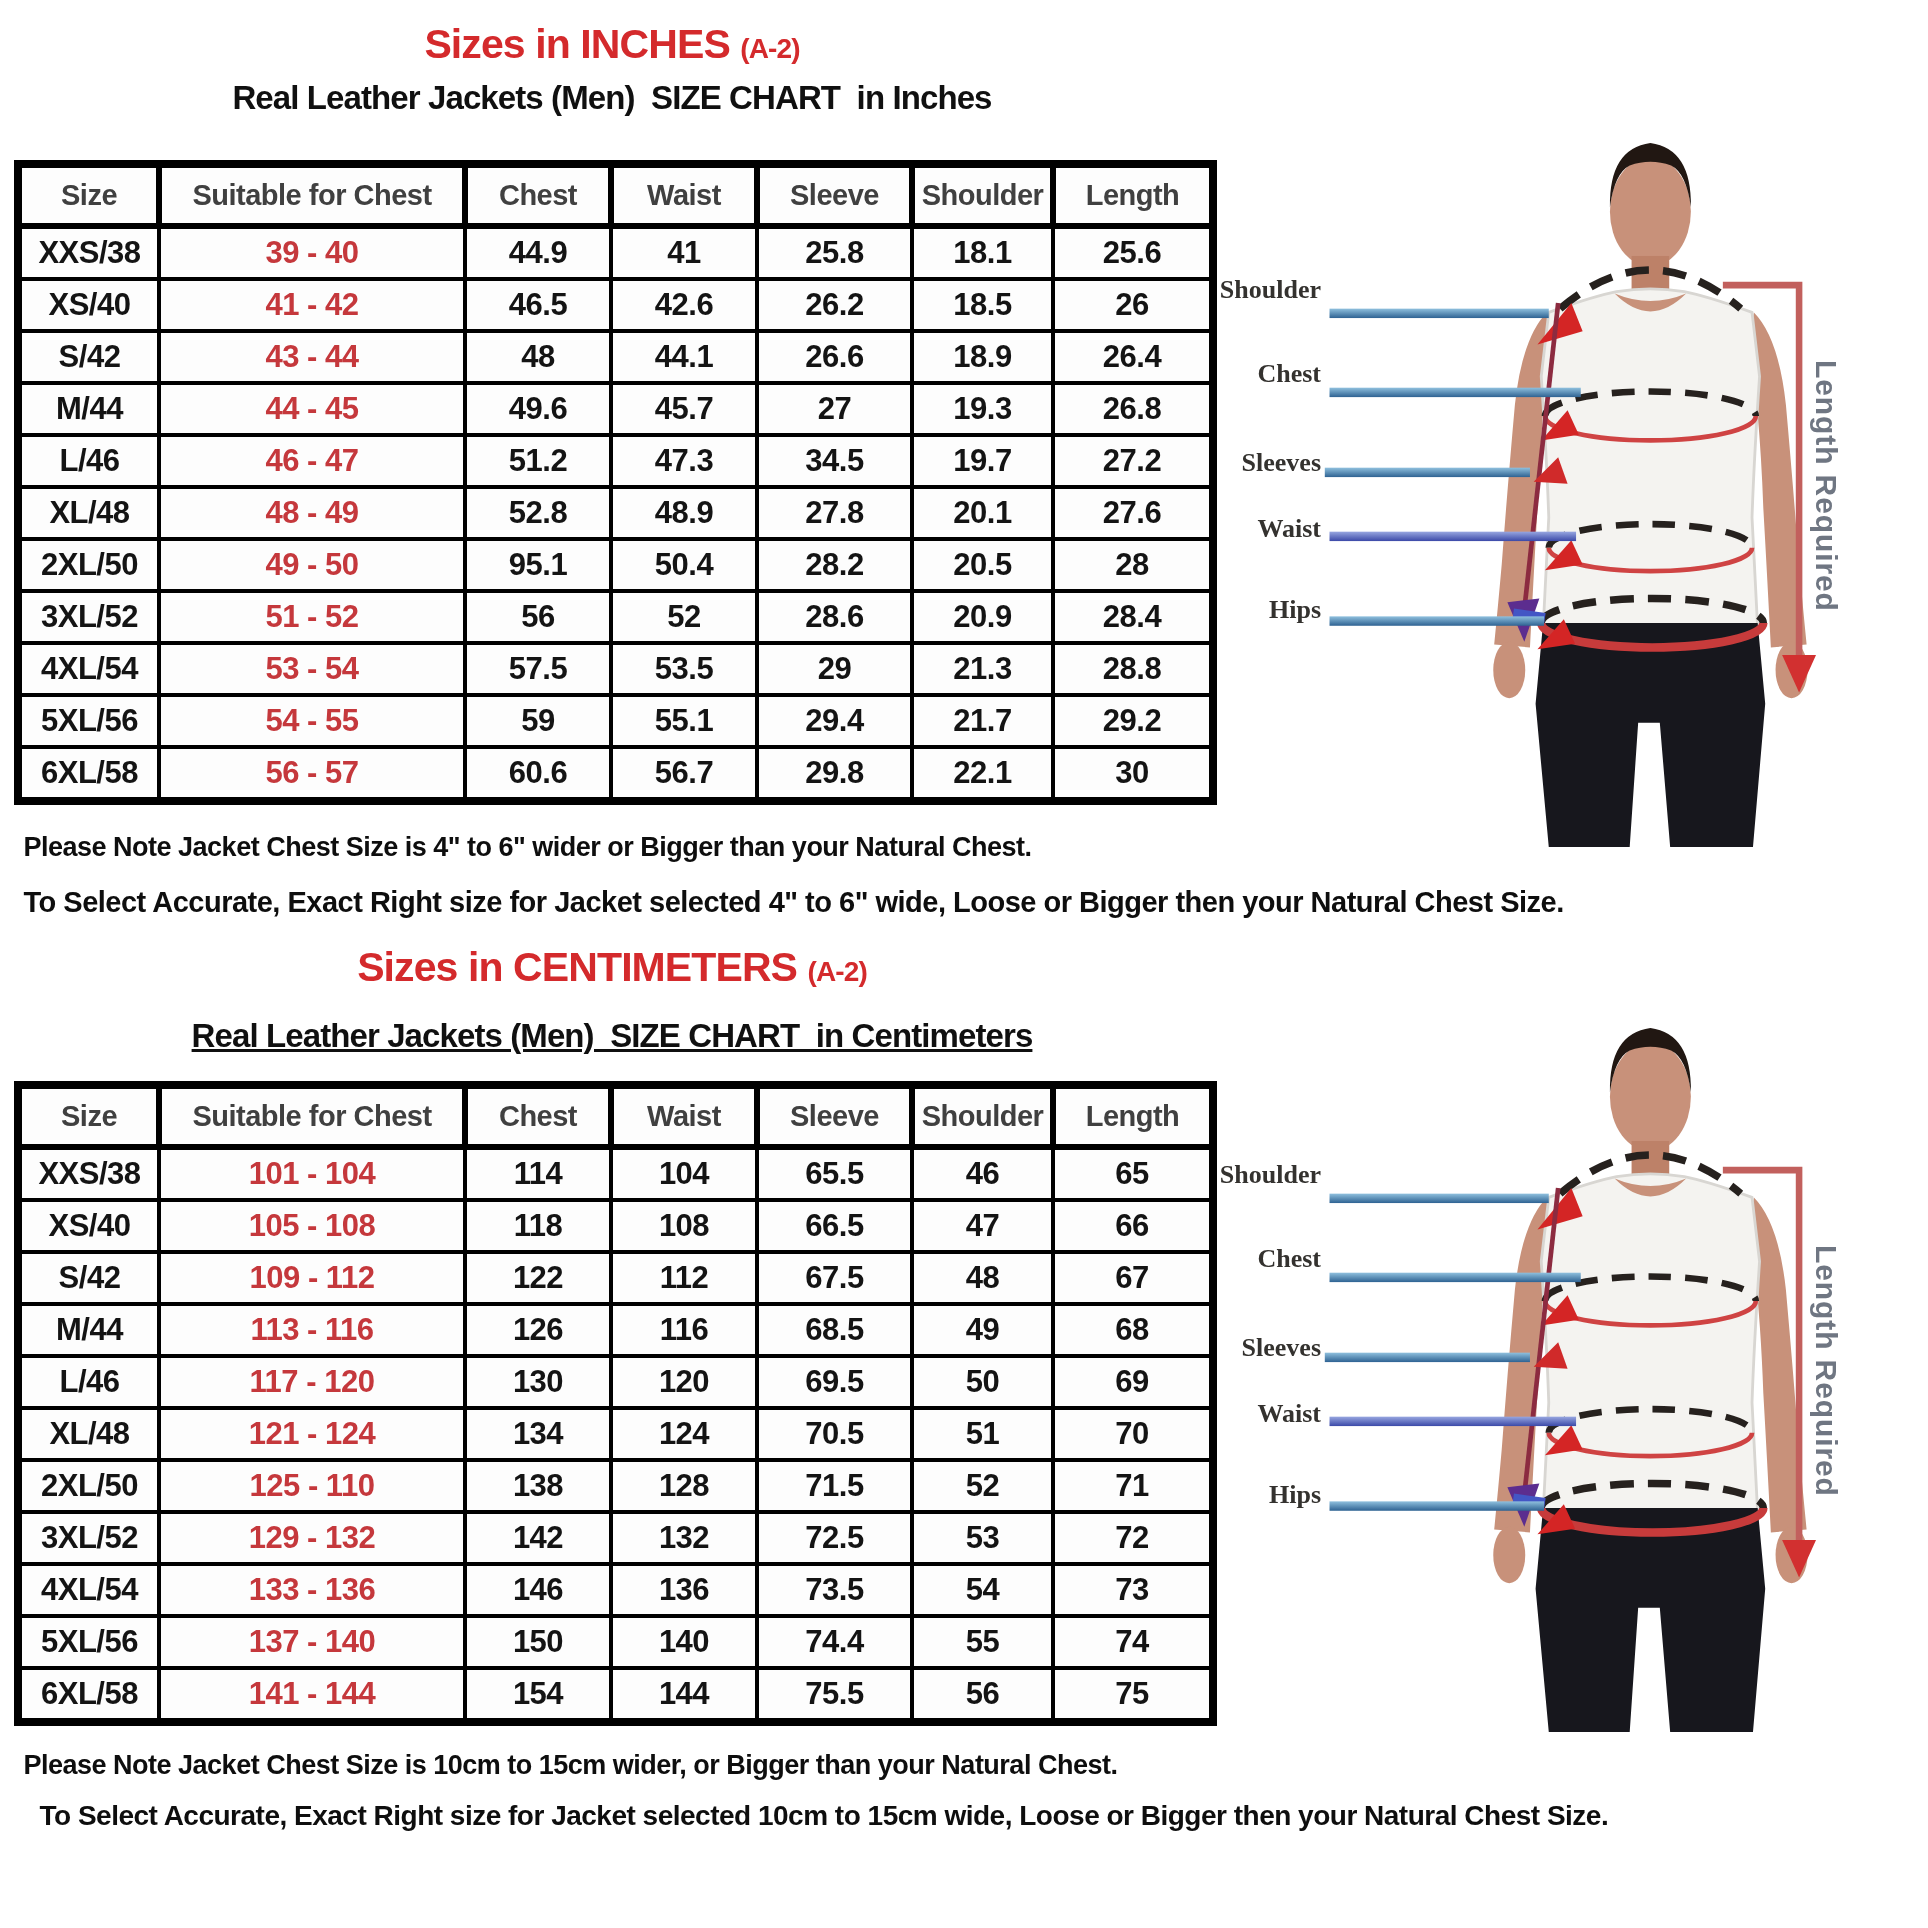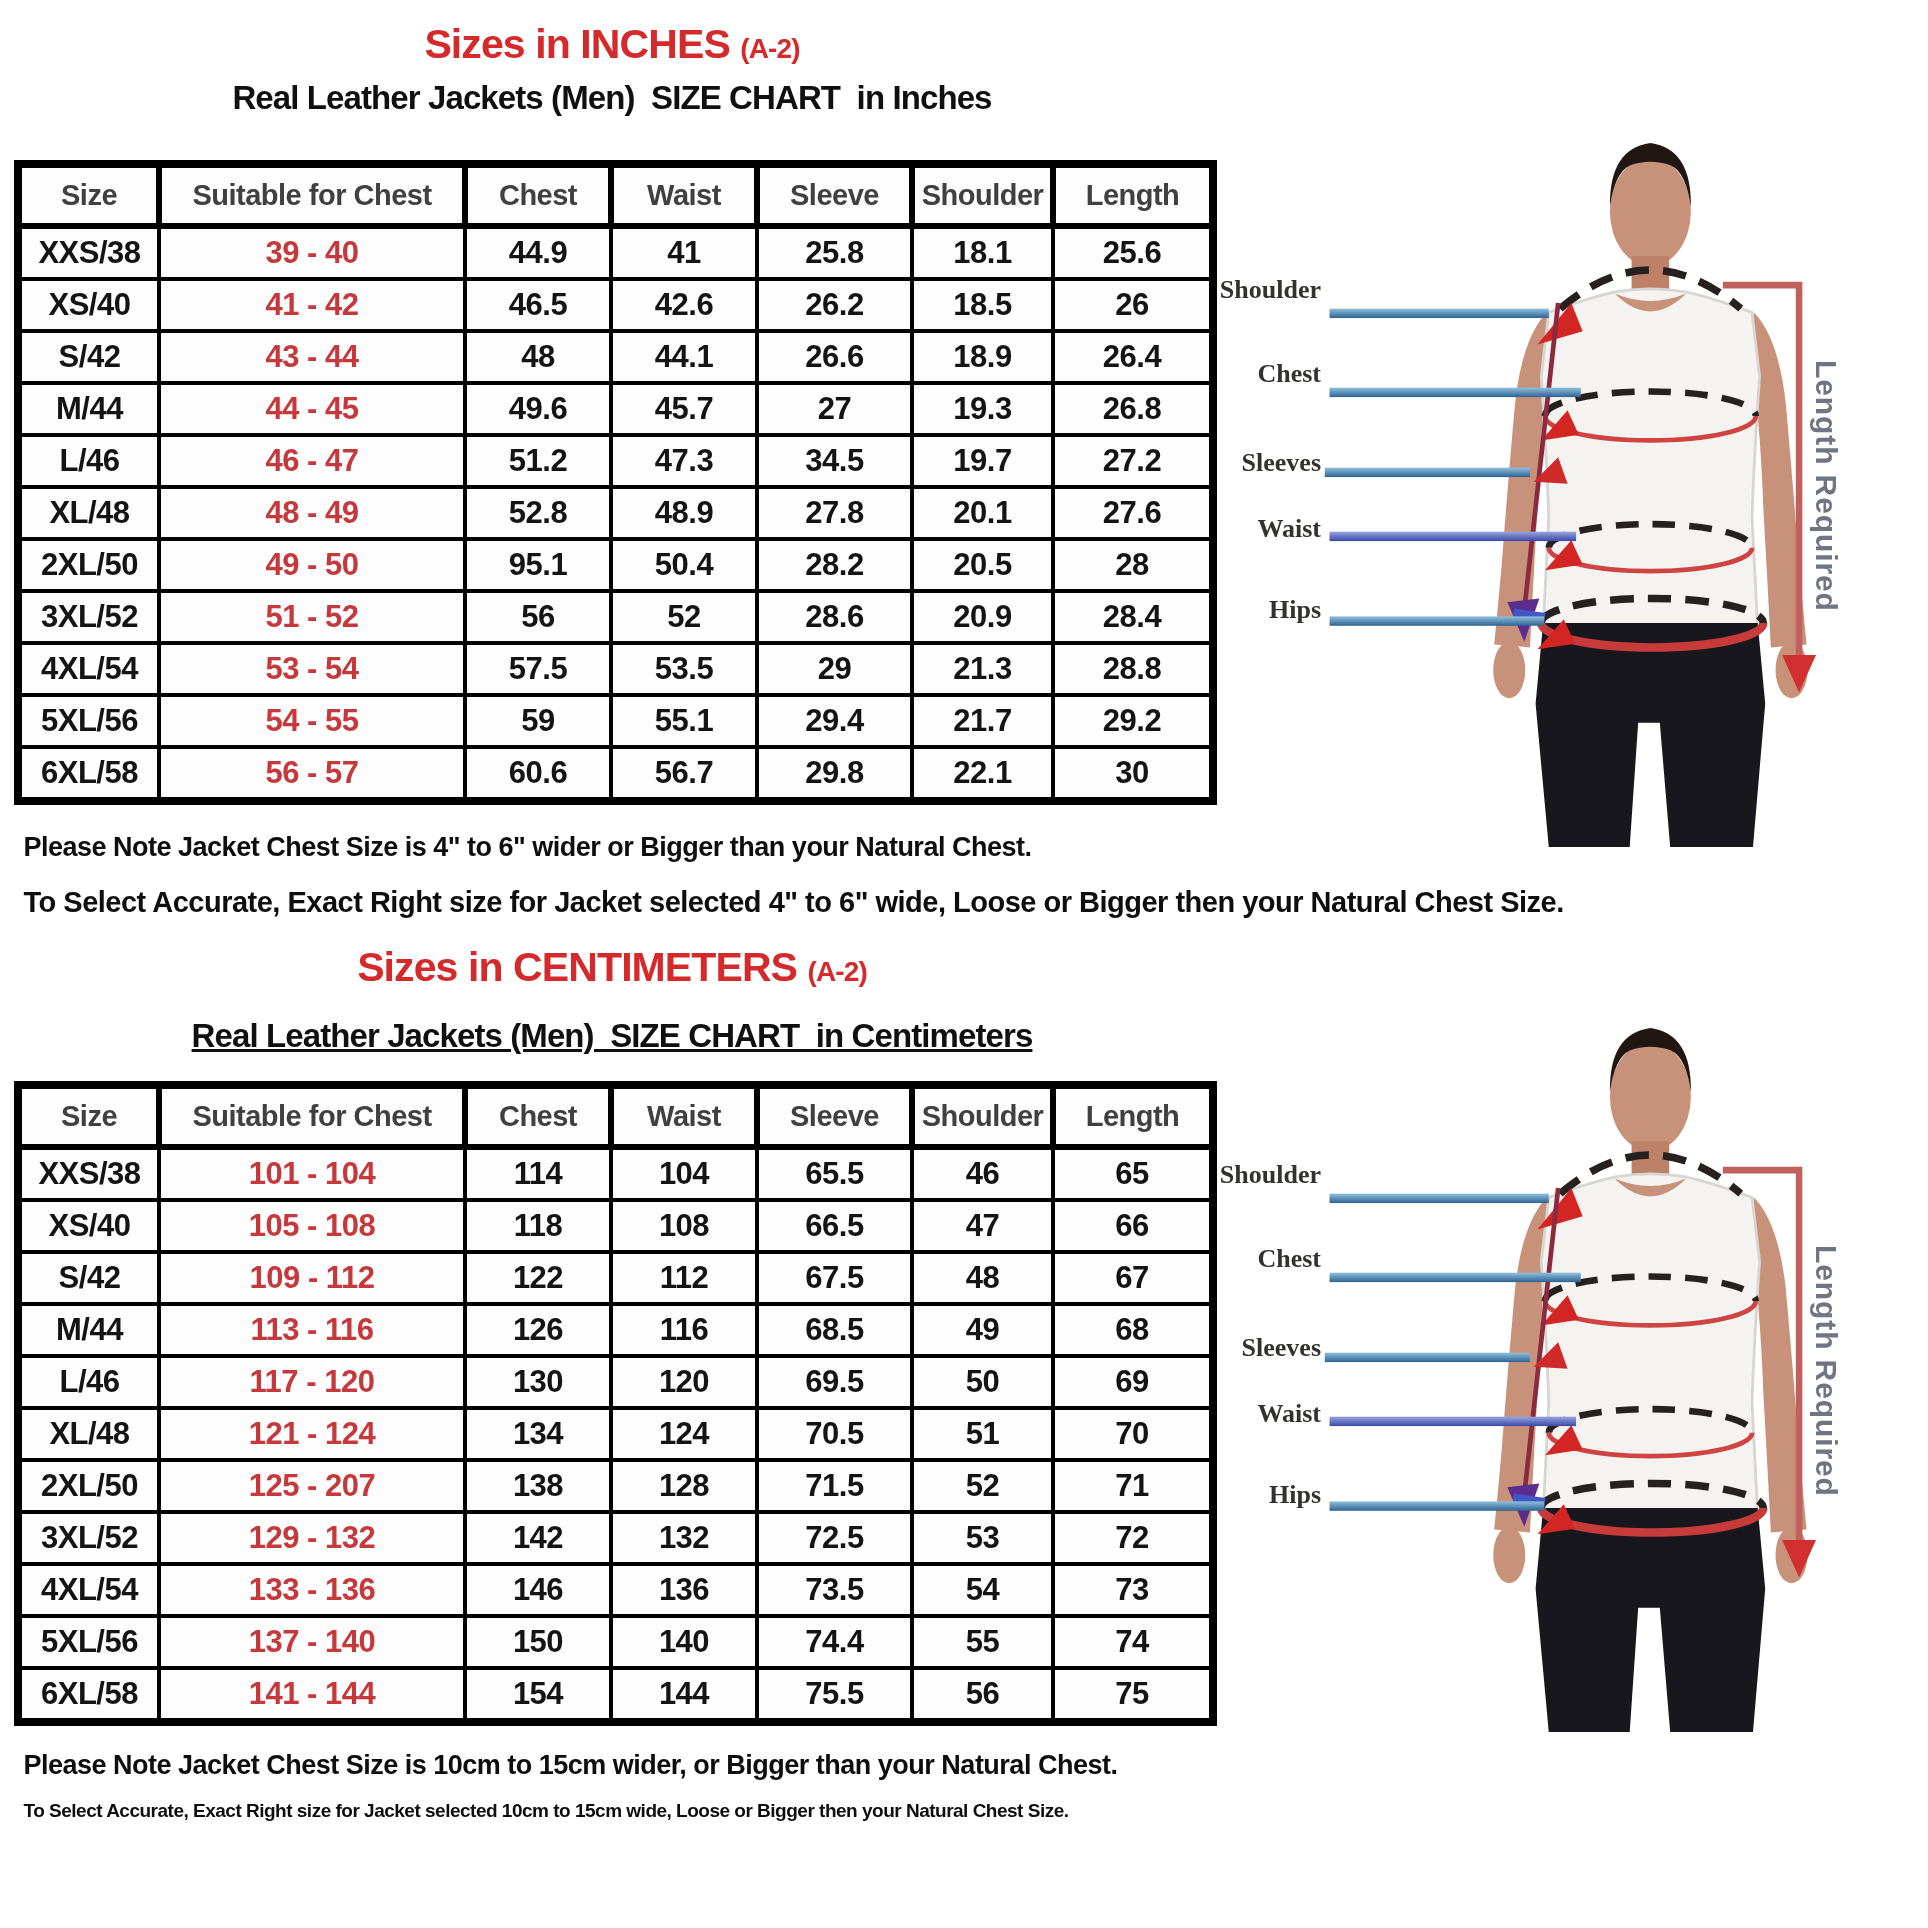--- a/index.html
+++ b/index.html
@@ -258,21 +258,21 @@
         <td>XL/48</td>
         <td class="red">121 - 124</td>
         <td>134</td>
         <td>124</td>
         <td>70.5</td>
         <td>51</td>
         <td>70</td>
       </tr>
       <tr>
         <td>2XL/50</td>
-        <td class="red">125 - 207</td>
+        <td class="red">125 - 110</td>
         <td>138</td>
         <td>128</td>
         <td>71.5</td>
         <td>52</td>
         <td>71</td>
       </tr>
       <tr>
         <td>3XL/52</td>
         <td class="red">129 - 132</td>
         <td>142</td>
@@ -305,21 +305,21 @@
         <td>154</td>
         <td>144</td>
         <td>75.5</td>
         <td>56</td>
         <td>75</td>
       </tr>
     </tbody>
   </table>
 
 <div class="note" style="top:1750px;font-size:27px;">Please Note Jacket Chest Size is 10cm to 15cm wider, or Bigger than your Natural Chest.</div>
-<div class="note" style="top:1800px;font-size:19px;">To Select Accurate, Exact Right size for Jacket selected 10cm to 15cm wide, Loose or Bigger then your Natural Chest Size.</div>
+<div class="note" style="top:1800px;font-size:28px;margin-left:16px;">To Select Accurate, Exact Right size for Jacket selected 10cm to 15cm wide, Loose or Bigger then your Natural Chest Size.</div>
 
 <div class="figure" style="top:94px;">
   <svg width="718" height="753" viewBox="0 0 763 800">
     <defs>
       <linearGradient id="bluegrad" x1="0" y1="0" x2="0" y2="1">
         <stop offset="0" stop-color="#8fc0de"></stop>
           <stop offset="1" stop-color="#2e6292"></stop>
       </linearGradient>
       <linearGradient id="bluegrad2" x1="0" y1="0" x2="0" y2="1">
         <stop offset="0" stop-color="#97a6e0"></stop>

